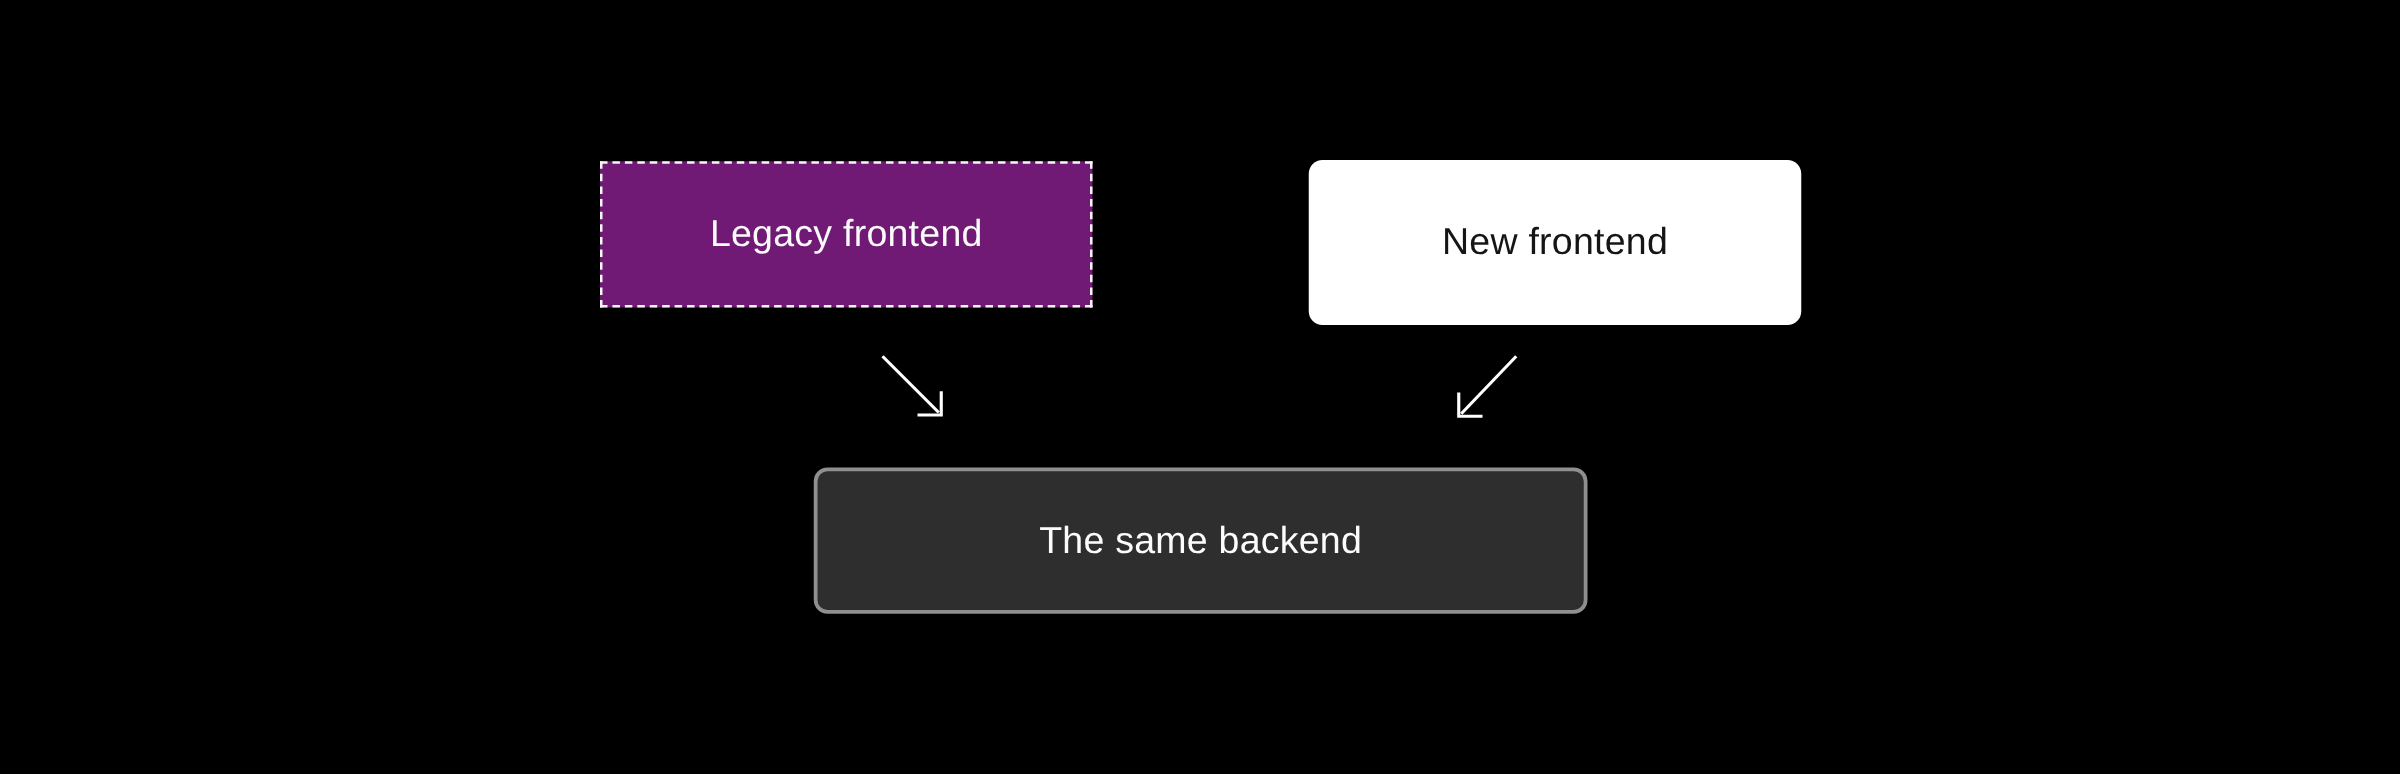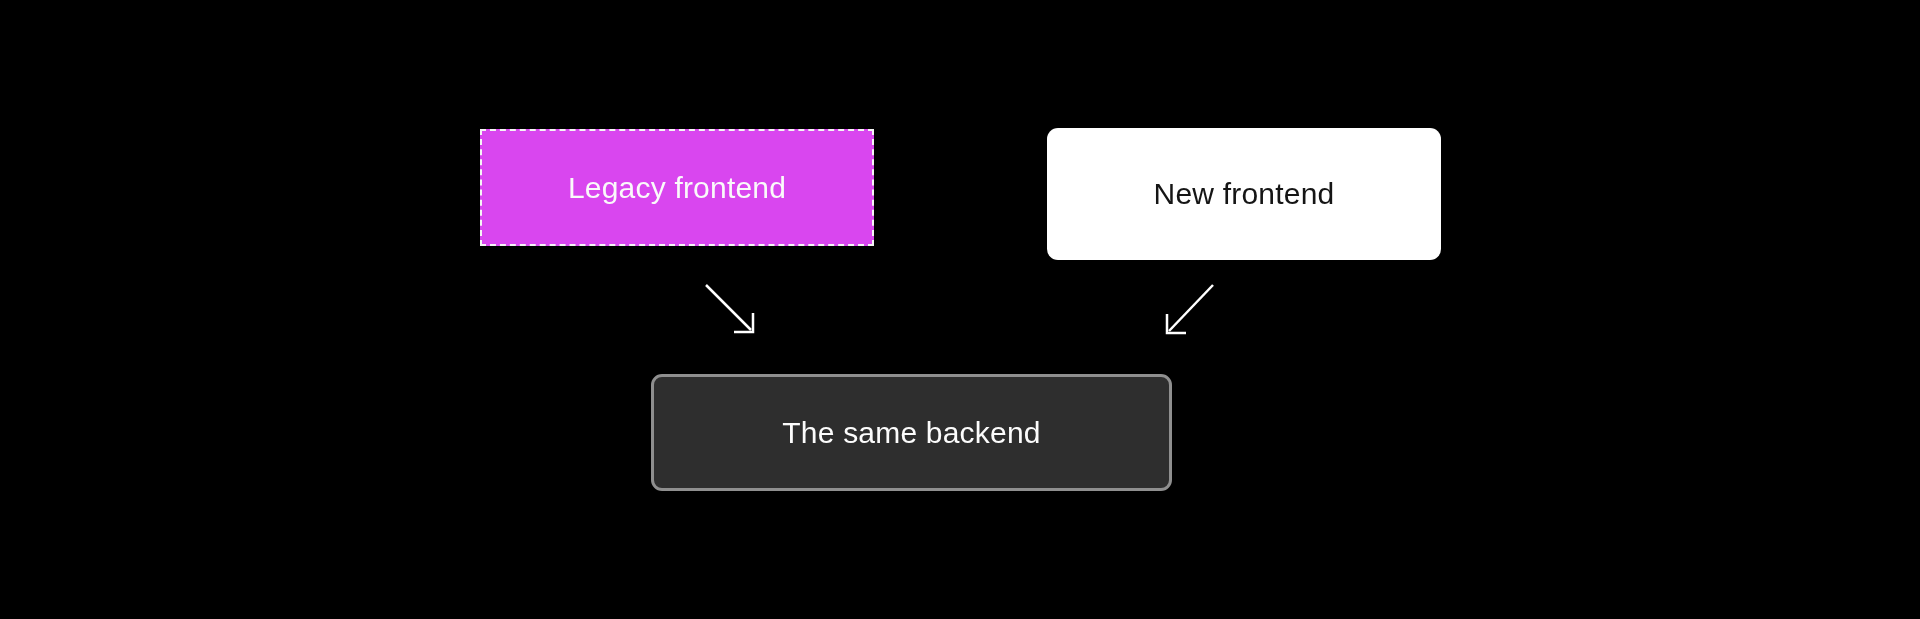--- a/index.html
+++ b/index.html
@@ -27,37 +27,37 @@
     font-size: 30px;
     font-weight: 500;
     letter-spacing: 0.2px;
     white-space: nowrap;
   }
   .node-legacy {
     left: 480px;
     top: 129px;
     width: 394px;
     height: 117px;
-    background: #d946ef;
+    background: #701a75;
     border: 2px dashed #f5f5f5;
   }
   .node-legacy .node-label { color: #fafafa; }
   .node-new {
     left: 1047px;
     top: 128px;
     width: 394px;
     height: 132px;
     background: #ffffff;
     border-radius: 11px;
   }
   .node-new .node-label { color: #151515; }
   .node-backend {
     left: 651px;
     top: 374px;
-    width: 521px;
+    width: 619px;
     height: 117px;
     background: #2e2e2e;
     border: 3px solid #8f8f8f;
     border-radius: 11px;
   }
   .node-backend .node-label { color: #fcfcfc; }
   .arrow-layer {
     position: absolute;
     left: 0;
     top: 0;

